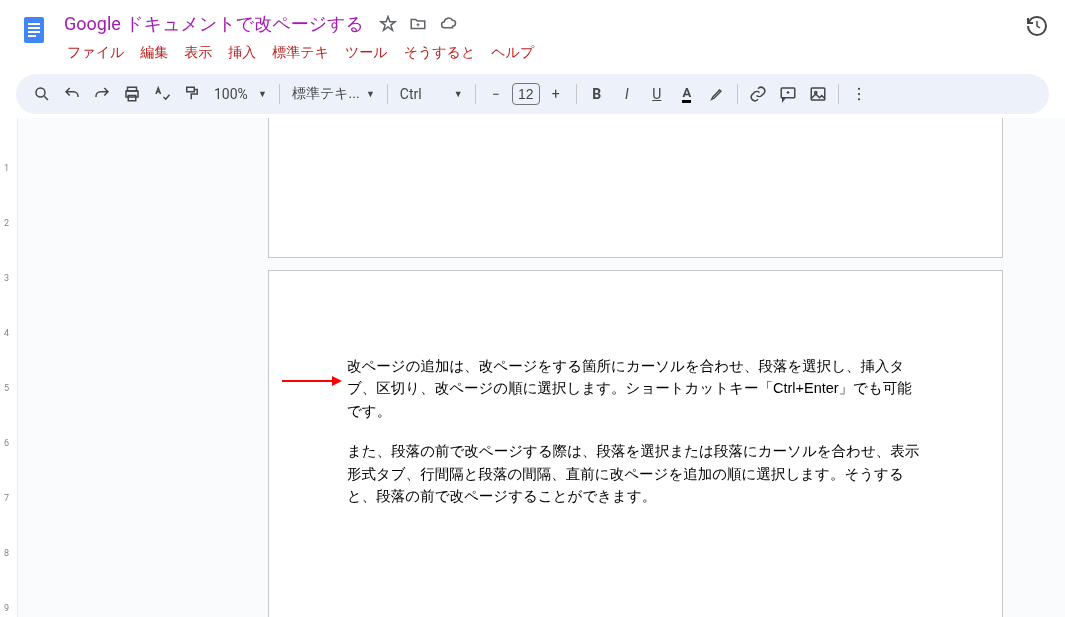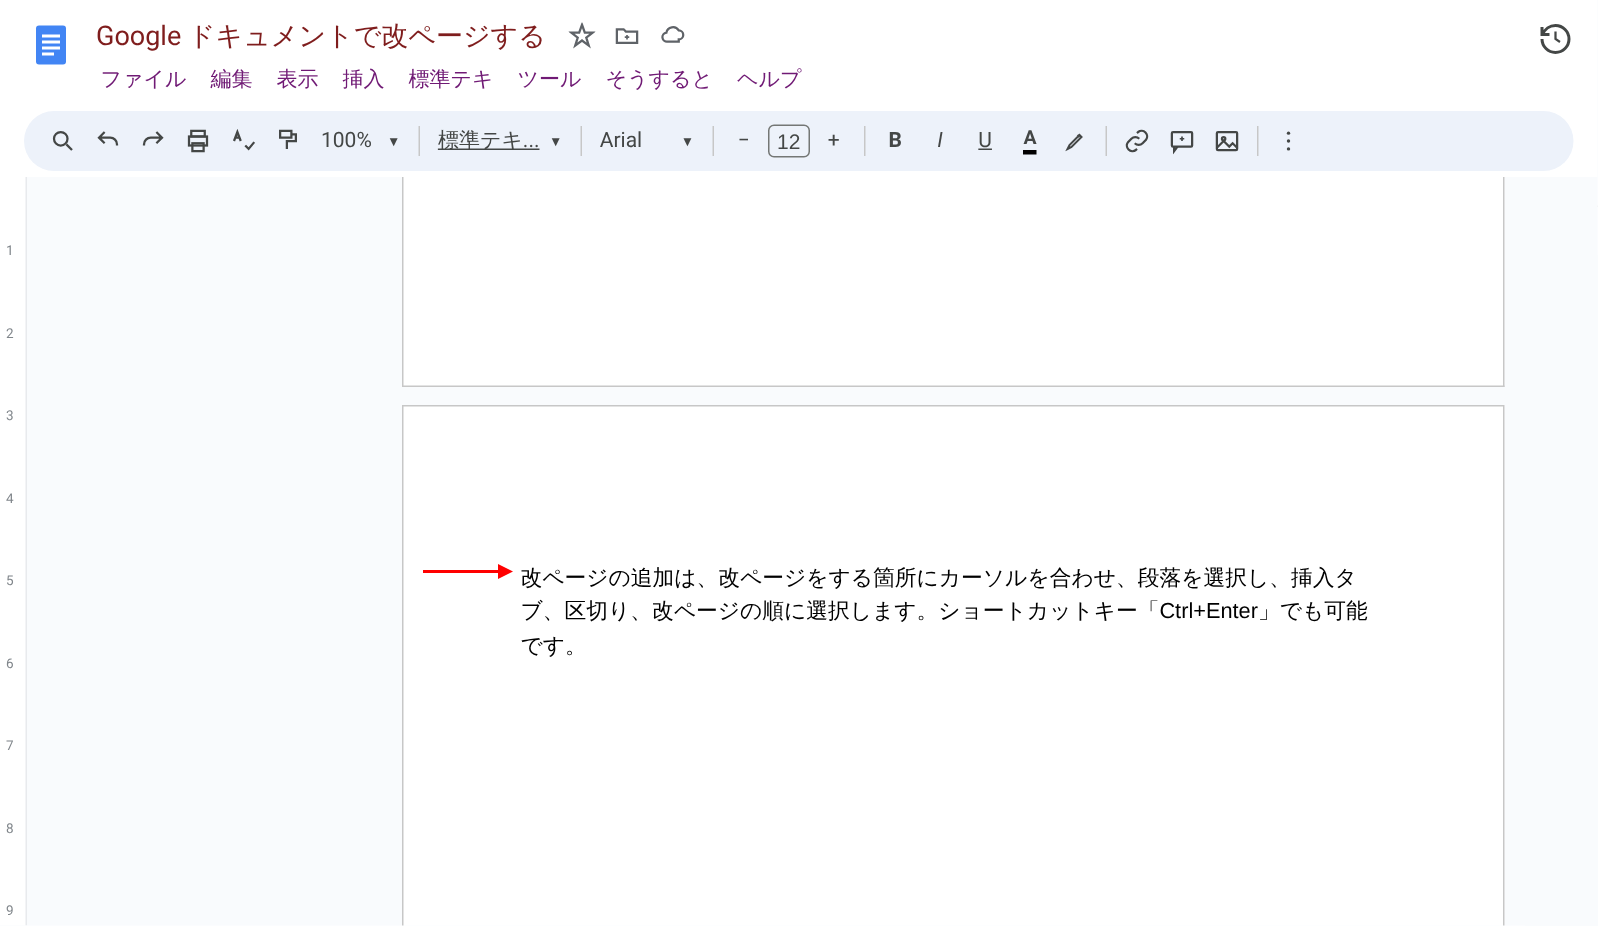--- a/index.html
+++ b/index.html
@@ -21,26 +21,26 @@
       width: 36px; height: 36px;
       display: flex; align-items: center; justify-content: center;
       margin-top: 4px;
     }
     .header-center { flex: 1; }
     .title-row {
       display: flex; align-items: center; gap: 10px;
       padding-top: 2px;
     }
     .doc-title {
-      font-size: 18px; color: #7f1d1d;
+      font-size: 18px; color: #a21caf;
       padding: 2px 4px;
     }
     .title-icon { width: 20px; height: 20px; color: #5f6368; display: flex; align-items: center; justify-content: center; cursor: pointer; }
     .menubar { display: flex; gap: 2px; padding-top: 2px; }
-    .menu-item { padding: 4px 7px; font-size: 14px; color: #701a75; cursor: pointer; }
+    .menu-item { padding: 4px 7px; font-size: 14px; color: #b91c1c; cursor: pointer; }
     .header-right { display: flex; align-items: center; gap: 12px; padding-top: 6px; }
     .history-icon { width: 24px; height: 24px; color: #444746; cursor: pointer; }
     
     .toolbar {
       margin: 8px 16px;
       height: 40px;
       background: #edf2fa;
       border-radius: 24px;
       display: flex;
       align-items: center;
@@ -53,21 +53,21 @@
       color: #444746; cursor: pointer; border-radius: 4px;
     }
     .tb-sep { width: 1px; height: 20px; background: #c7c7c7; margin: 0 4px; }
     .tb-dropdown {
       display: flex; align-items: center; gap: 4px;
       padding: 0 6px; height: 28px; cursor: pointer;
       color: #444746; font-size: 14px;
     }
     .tb-dropdown .caret { font-size: 9px; color: #444746; }
     .zoom-text { min-width: 40px; text-align: left; }
-    .style-text { min-width: 70px; text-decoration: underline; }
+    .style-text { min-width: 70px; }
     .font-text { min-width: 50px; }
     .fontsize-box {
       display: flex; align-items: center; gap: 2px;
     }
     .fs-input {
       width: 28px; height: 22px;
       border: 1px solid #747775;
       border-radius: 4px;
       text-align: center;
       font-size: 14px;
@@ -141,21 +141,20 @@
     }
     .page1 { top: 0; height: 140px; border-top: none; }
     .page2 { top: 152px; padding: 84px 78px 40px 78px; min-height: 400px; }
     .doc-paragraph {
       font-family: Arial, sans-serif;
       font-size: 14.5px;
       line-height: 1.55;
       color: #000;
       margin-bottom: 18px;
       text-align: left;
-      margin-top: 20px;
     }
     .red-arrow {
       position: absolute;
       left: 260px; top: 256px;
       pointer-events: none;
     }
   </style>
 </head>
 <body>
 
@@ -249,21 +248,21 @@
     <span class="zoom-text">100%</span>
     <span class="caret">▼</span>
   </div>
   <div class="tb-sep"></div>
   <div class="tb-dropdown">
     <span class="style-text">標準テキ...</span>
     <span class="caret">▼</span>
   </div>
   <div class="tb-sep"></div>
   <div class="tb-dropdown">
-    <span class="font-text">Arial</span>
+    <span class="font-text">Ctrl</span>
     <span class="caret">▼</span>
   </div>
   <div class="tb-sep"></div>
   <div class="fontsize-box">
     <div class="tb-btn">−</div>
     <input class="fs-input" value="12" style="">
     <div class="tb-btn">+</div>
   </div>
   <div class="tb-sep"></div>
   <div class="text-format-group">
@@ -352,20 +351,21 @@
       <div class="num" style="top: 270px;">5</div>
       <div class="num" style="top: 325px;">6</div>
       <div class="num" style="top: 380px;">7</div>
       <div class="num" style="top: 435px;">8</div>
       <div class="num" style="top: 490px;">9</div>
     </div>
   <div class="page-container">
     <div class="page page1"></div>
     <div class="page page2">
       <div class="doc-paragraph">改ページの追加は、改ページをする箇所にカーソルを合わせ、段落を選択し、挿入タブ、区切り、改ページの順に選択します。ショートカットキー「Ctrl+Enter」でも可能です。</div>
+      <div class="doc-paragraph">また、段落の前で改ページする際は、段落を選択または段落にカーソルを合わせ、表示形式タブ、行間隔と段落の間隔、直前に改ページを追加の順に選択します。そうすると、段落の前で改ページすることができます。</div>
     </div>
 
     <svg class="red-arrow" width="60" height="14">
       <line x1="0" y1="7" x2="50" y2="7" stroke="#ff0000" stroke-width="2"></line>
       <polygon points="50,2 60,7 50,12" fill="#ff0000"></polygon>
     </svg>
   </div>
 </div>
 
 </body></html>

